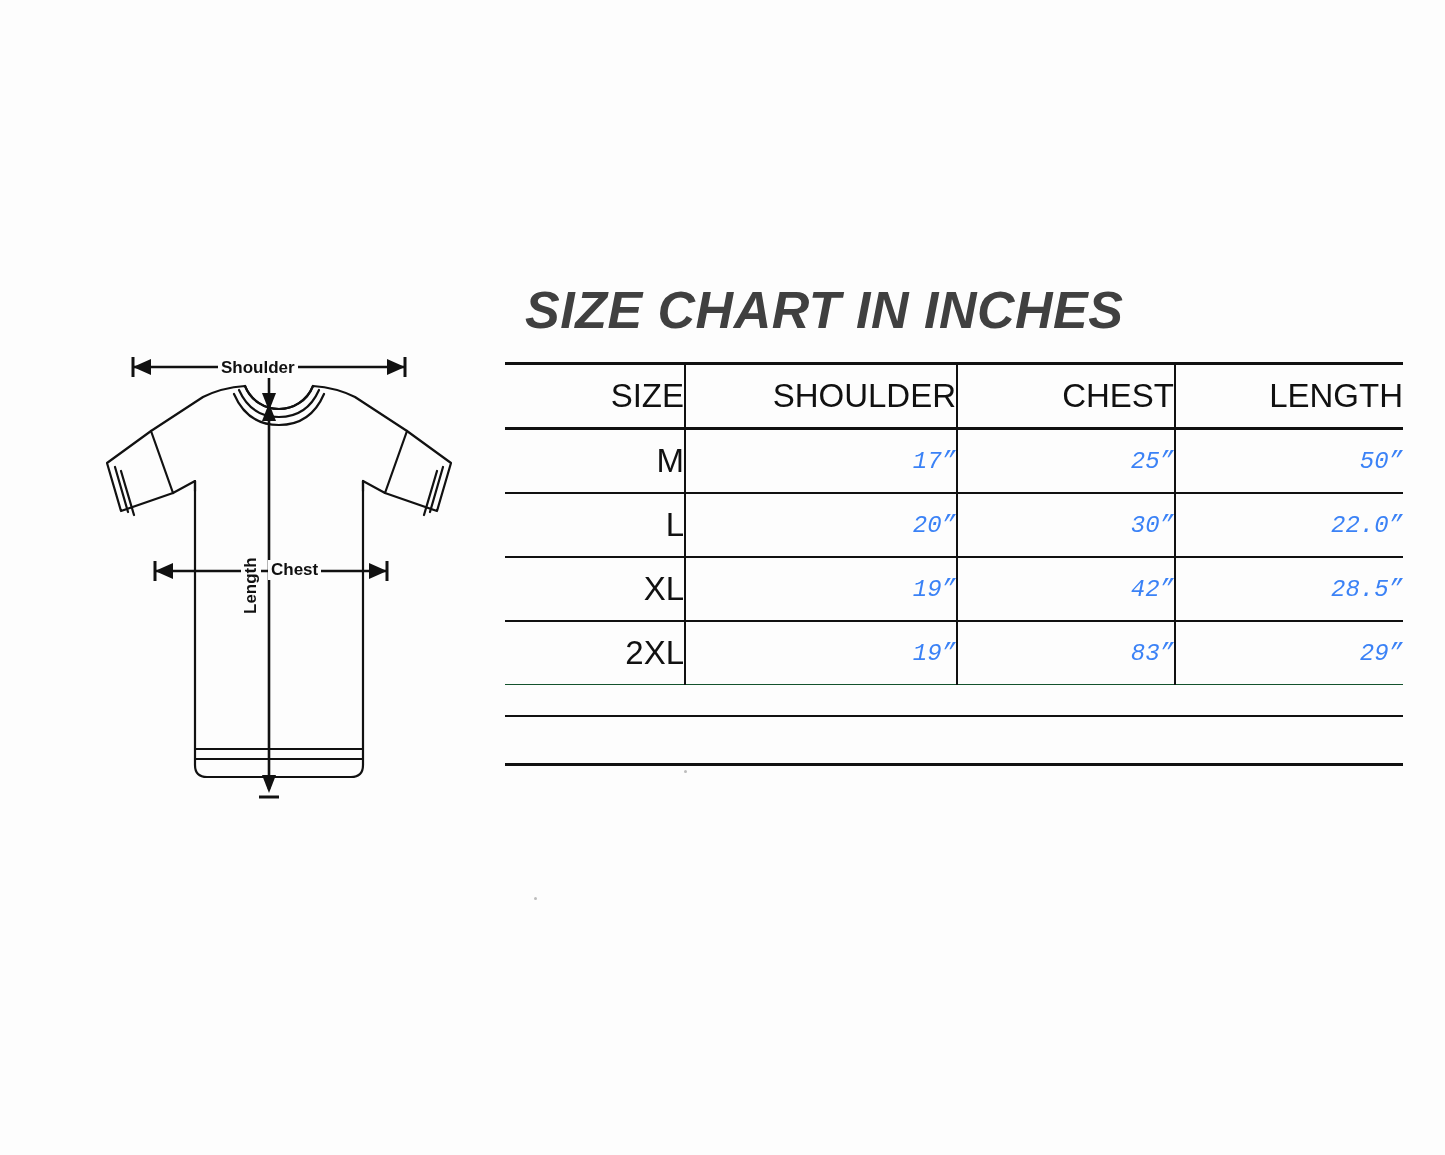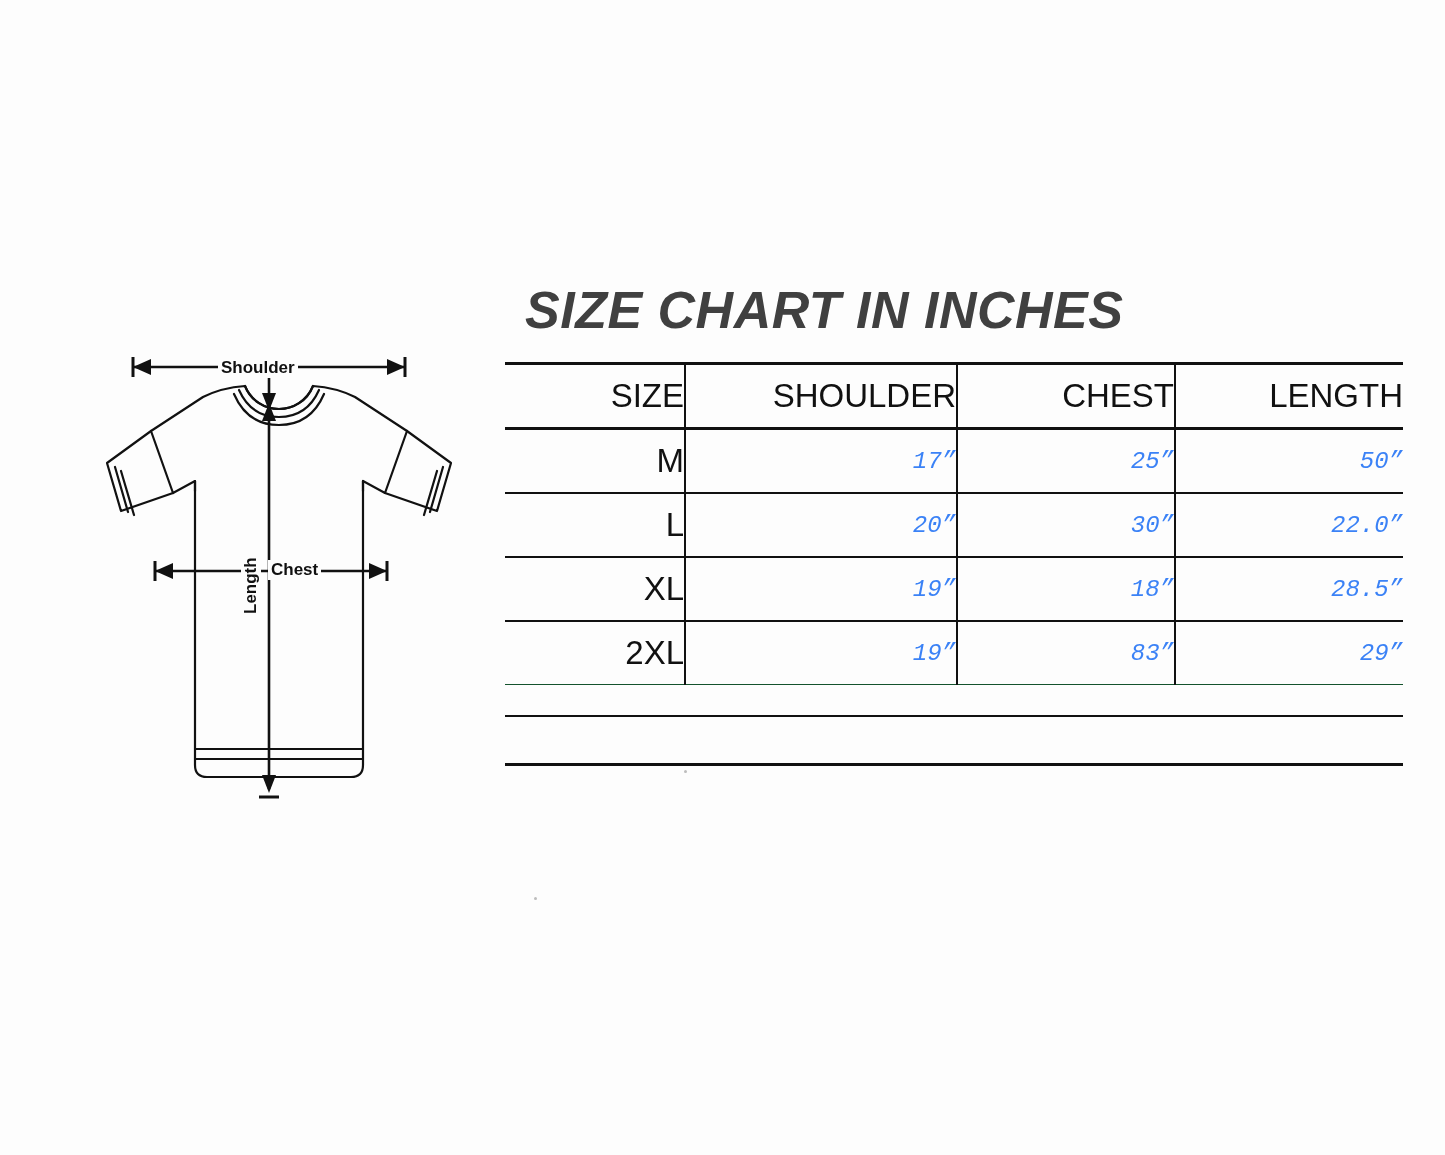--- a/index.html
+++ b/index.html
@@ -295,21 +295,21 @@
           </td>
         </tr>
         <tr>
           <td>
             <span class="size-text">XL</span>
           </td>
           <td class="sep">
             <span class="val-text">19”</span>
           </td>
           <td class="sep">
-            <span class="val-text">18”</span>
+            <span class="val-text">42”</span>
           </td>
           <td class="sep">
             <span class="val-text">28.5”</span>
           </td>
         </tr>
         <tr>
           <td>
             <span class="size-text">2XL</span>
           </td>
           <td class="sep">

